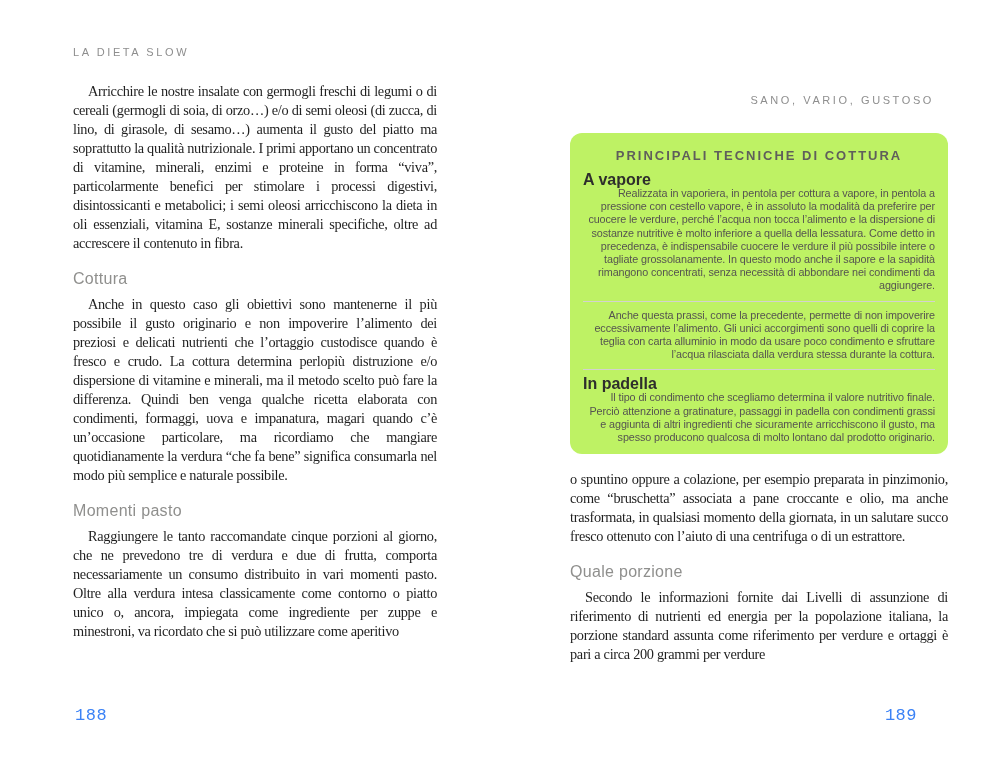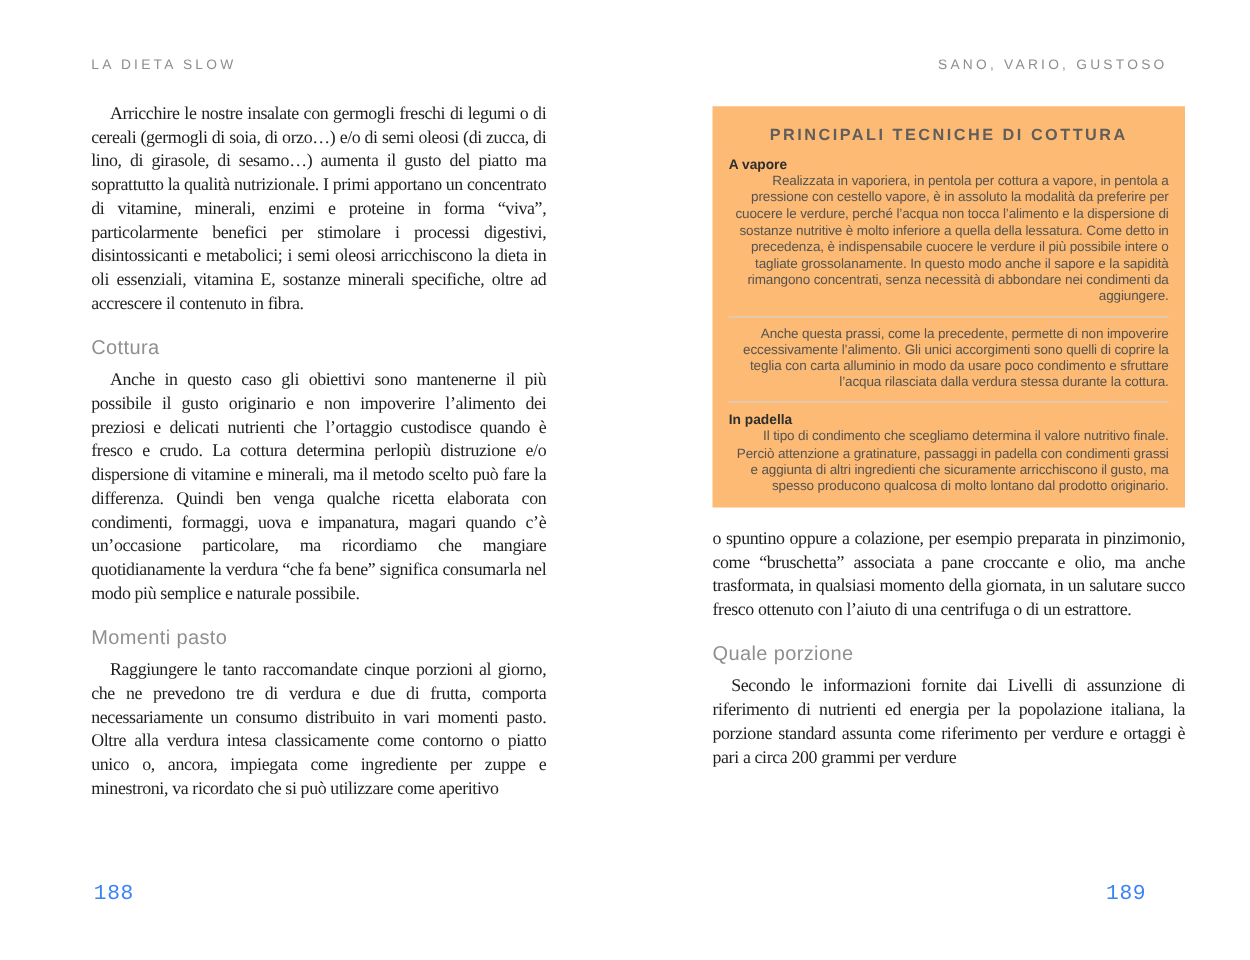--- a/index.html
+++ b/index.html
@@ -2,52 +2,52 @@
 <html lang="it"><head>
 <meta charset="utf-8">
 <style>
   html,body{margin:0;padding:0;}
   body{
     width:1000px;height:768px;position:relative;background:#ffffff;
     font-family:"Liberation Serif", serif;color:#1f1f1f;overflow:hidden;
   }
   .page-col{position:absolute;top:46px;}
   .col-left{left:73px;width:364px;}
-  .col-right{left:570px;width:378px;}
+  .col-right{left:570px;width:378px;margin-top:48px;}
 
   .running-head{
     font-family:"Liberation Sans", sans-serif;
     font-size:11px;letter-spacing:2.6px;color:#8e8e8e;
   }
   .running-head.right{text-align:right;padding-right:14px;}
 
   .body-par{
     font-size:14.3px;line-height:19px;letter-spacing:-0.3px;
     text-align:justify;hyphens:auto;margin:0;
   }
   .indent{text-indent:15px;}
   .first-par{margin-top:24px;}
   .sec-heading{
     font-family:"Liberation Sans", sans-serif;
     font-size:16px;color:#8f8f8d;font-weight:400;letter-spacing:0.3px;
     margin:17px 0 7px 0;
   }
 
   .tech-box{
-    background:#fdba74;margin-top:27px;padding:10px 13px 10px 13px;
-    box-sizing:border-box;width:378px;
+    background:#bef264;margin-top:27px;padding:10px 13px 10px 13px;
+    box-sizing:border-box;width:378px;border-radius:12px;
   }
   .box-title{
     font-family:"Liberation Sans", sans-serif;
     font-size:13px;letter-spacing:2px;color:#5f5e5b;font-weight:600;
     text-align:center;margin:5px 0 10px 0;
   }
   .box-label{
     font-family:"Liberation Sans", sans-serif;
-    font-size:11px;font-weight:bold;color:#2e2e2c;line-height:14px;
+    font-size:16px;font-weight:bold;color:#2e2e2c;line-height:14px;
   }
   .box-text{
     font-family:"Liberation Sans", sans-serif;
     font-size:10.8px;line-height:13.2px;letter-spacing:-0.1px;color:#555450;text-align:right;
   }
   .box-divider{border-top:1px solid #d3d2cf;margin:8px 0 7px 0;height:0;}
 
   .after-box{margin-top:16px;}
   .page-number{
     position:absolute;top:706px;

